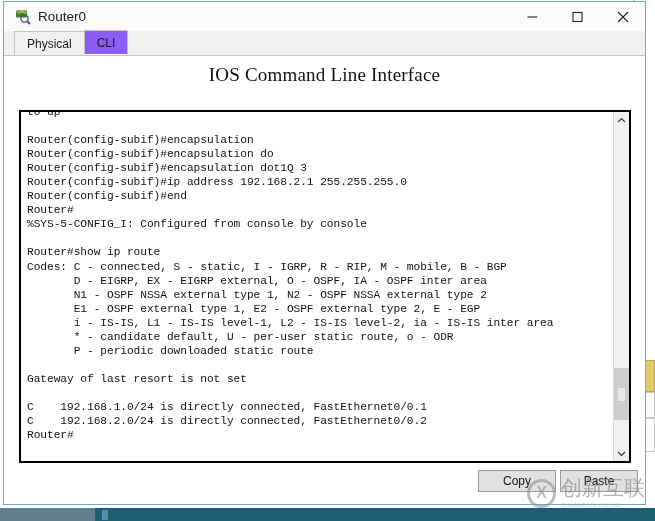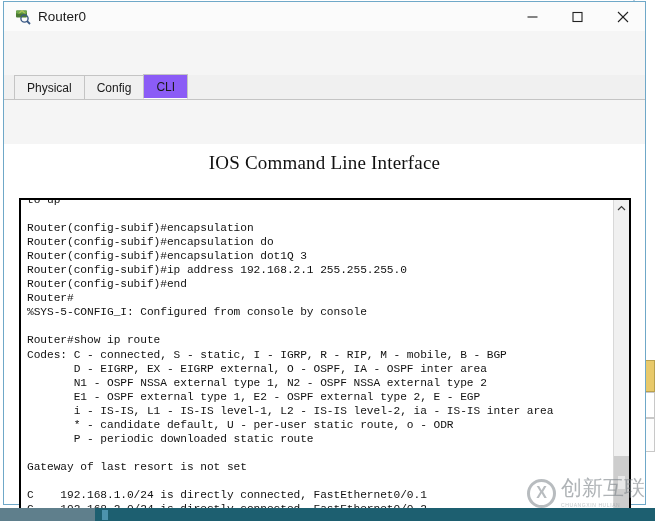--- a/index.html
+++ b/index.html
@@ -94,21 +94,20 @@
     position: absolute;
     left: 3px;
     top: 1px;
     width: 643px;
     height: 504px;
     background: #f5f5f5;
     border: 1px solid #6fa8c8;
     box-sizing: border-box;
     display: flex;
     flex-direction: column;
-    gap: 44px;
   }
 
   
   #titlebar {
     height: 29px;
     background: #fbfbfb;
     display: flex;
     align-items: center;
     flex: 0 0 auto;
     position: relative;
@@ -386,21 +385,20 @@
           <svg width="14" height="14" viewBox="0 0 14 14">
             <line x1="2" y1="2" x2="12" y2="12" stroke="#222" stroke-width="1.1"></line>
             <line x1="12" y1="2" x2="2" y2="12" stroke="#222" stroke-width="1.1"></line>
           </svg>
         </div>
       </div>
     </div>
 
     <div id="tabbar">
       <div class="tab">Physical</div>
-      <div class="tab">Config</div>
       <div class="tab active">CLI</div>
     </div>
 
     <div id="content">
 
       <div id="panel-title">IOS Command Line Interface</div>
 
       <div id="terminal-wrap">
         <div id="terminal">
           <pre>to up

